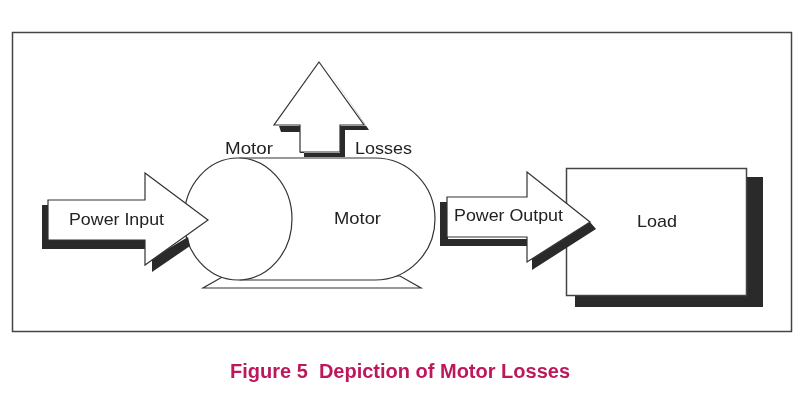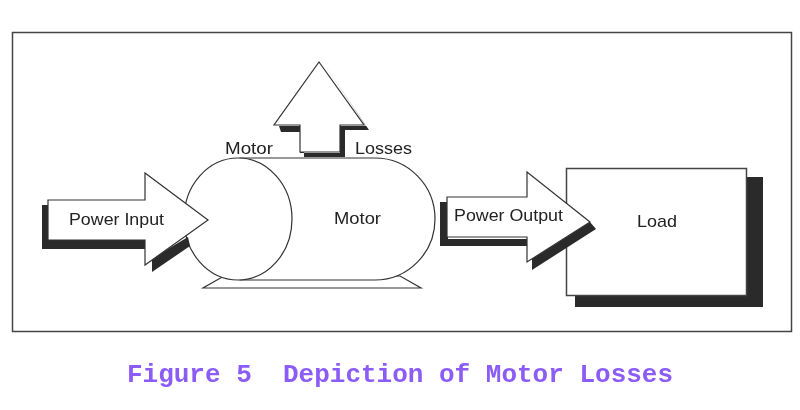--- a/index.html
+++ b/index.html
@@ -2,22 +2,22 @@
 <html><head>
 <meta charset="utf-8">
 <style>
   html, body { margin: 0; padding: 0; background: #ffffff; }
   body { width: 800px; height: 410px; position: relative; overflow: hidden; }
   svg#diagram { position: absolute; left: 0; top: 0; }
   .lbl { font-family: "Liberation Sans", sans-serif; font-size: 17px; fill: #222222; }
   #caption {
     position: absolute; left: 0; width: 800px; top: 360px;
     text-align: center;
-    font-family: Liberation Mono, monospace; font-weight: bold; font-size: 26px;
-    color: #8b5cf6; white-space: pre;
+    font-family: Liberation Sans, sans-serif; font-weight: bold; font-size: 20px;
+    color: #be185d; white-space: pre;
   }
 </style>
 </head>
 <body>
 
 <svg id="diagram" width="800" height="410" viewBox="0 0 800 410">
 
   <rect x="12.5" y="32.5" width="779" height="299" fill="#ffffff" stroke="#444" stroke-width="1.5"></rect>
 
   <polygon points="203,288 421,288 400,276 224,276" fill="#ffffff" stroke="#333" stroke-width="1.2"></polygon>

